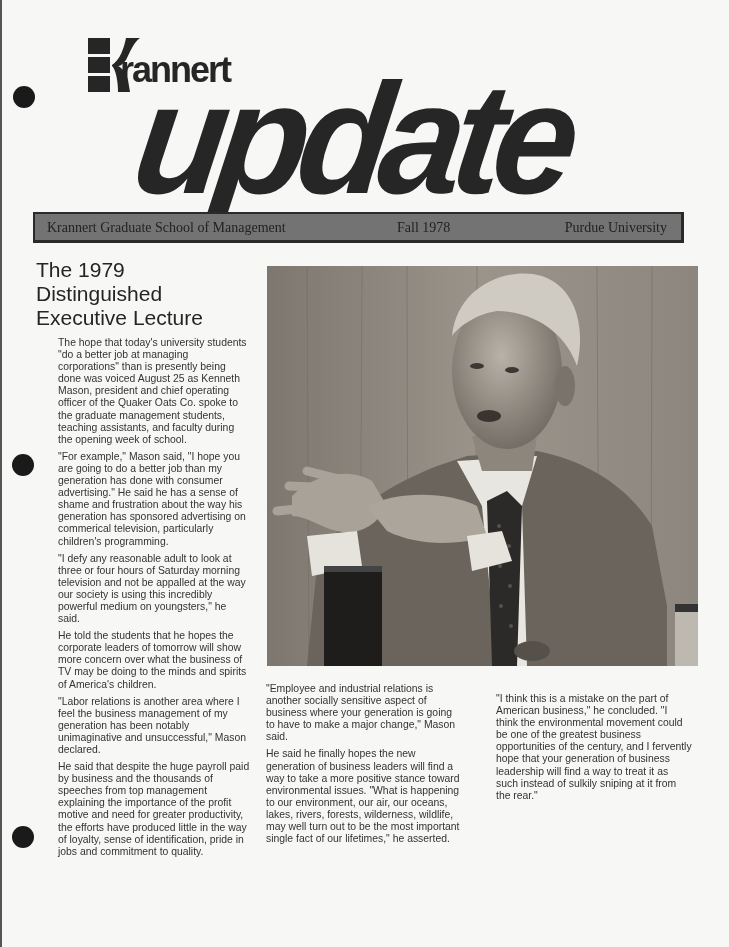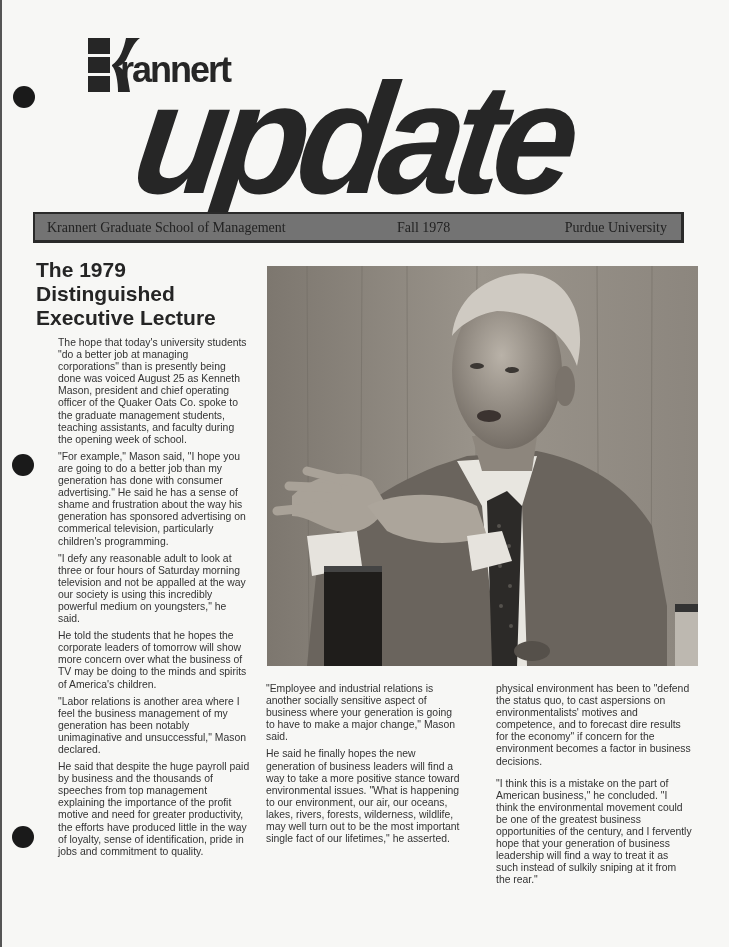--- a/index.html
+++ b/index.html
@@ -45,21 +45,21 @@
       background: #737373;
       font-family: "Liberation Serif", serif; font-size: 14px; color: #222;
     }
     .banner span { position: absolute; top: 6px; }
     .banner .b-left { left: 12px; }
     .banner .b-mid { left: 362px; }
     .banner .b-right { right: 14px; text-align: right; }
     
     .headline {
       position: absolute; left: 36px; top: 258px; width: 200px;
-      font-family: "Liberation Sans", sans-serif; font-weight: bold;
+      font-family: "Liberation Sans", sans-serif; font-weight: normal;
       font-size: 21px; line-height: 24px; color: #252525;
     }
     
     .col {
       position: absolute; font-family: "Liberation Sans", sans-serif;
       font-size: 10.4px; line-height: 12.1px; color: #333;
     }
     .col p { margin-bottom: 5px; }
     .col-1 { left: 34px; top: 337px; width: 192px; margin-left: 24px; }
     .col-2 { left: 266px; top: 683px; width: 196px; }
@@ -176,15 +176,14 @@
   <p>"Labor relations is another area where I feel the business management of my generation has been notably unimaginative and unsuccessful," Mason declared.</p>
   <p>He said that despite the huge payroll paid by business and the thousands of speeches from top management explaining the importance of the profit motive and need for greater productivity, the efforts have produced little in the way of loyalty, sense of identification, pride in jobs and commitment to quality.</p>
 </div>
 
 <div class="col col-2">
   <p>"Employee and industrial relations is another socially sensitive aspect of business where your generation is going to have to make a major change," Mason said.</p>
   <p>He said he finally hopes the new generation of business leaders will find a way to take a more positive stance toward environmental issues. "What is happening to our environment, our air, our oceans, lakes, rivers, forests, wilderness, wildlife, may well turn out to be the most important single fact of our lifetimes," he asserted.</p>
 </div>
 
 <div class="col col-3">
-  <p>physical environment has been to "defend the status quo, to cast aspersions on environmentalists' motives and competence, and to forecast dire results for the economy" if concern for the environment becomes a factor in business decisions.</p>
   <p class="gap">"I think this is a mistake on the part of American business," he concluded.  "I think the environmental movement could be one of the greatest business opportunities of the century, and I fervently hope that your generation of business leadership will find a way to treat it as such instead of sulkily sniping at it from the rear."</p>
 </div>
 
 </body></html>

